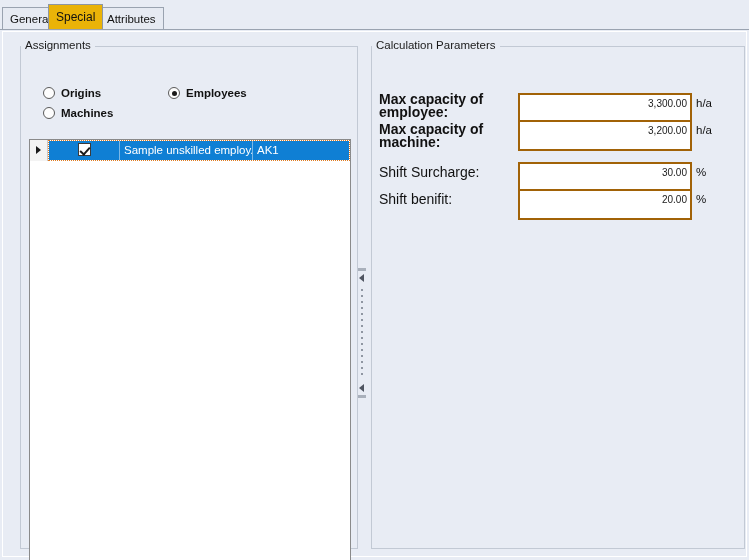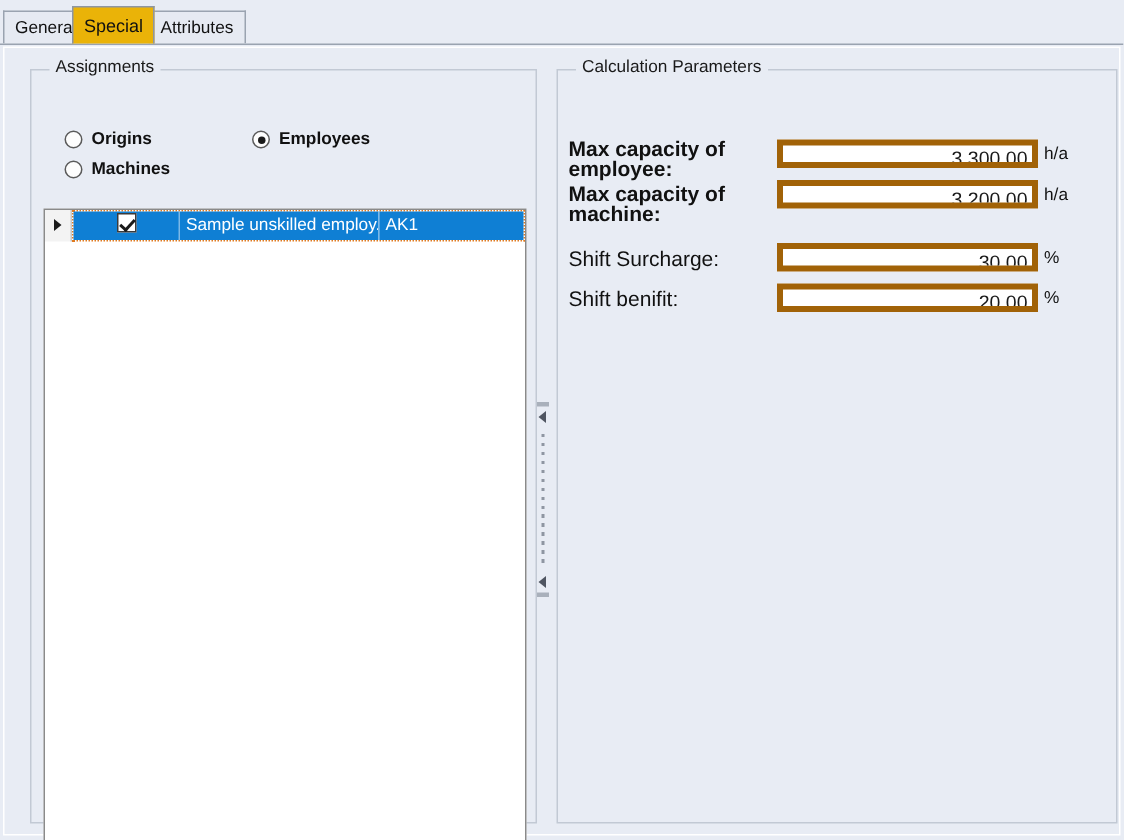--- a/index.html
+++ b/index.html
@@ -72,21 +72,21 @@
   
   .groupbox {
     position: absolute;
     border: 1px solid #c2c9d4;
     box-sizing: border-box;
     background: transparent;
   }
   .groupbox > .gb-title {
     position: absolute;
     top: -8px;
-    left: 12px;
+    left: 0;
     background: #e8ecf4;
     padding: 0 4px;
     font-size: 11.5px;
     line-height: 13px;
     color: #1a1a1a;
     white-space: nowrap;
   }
   #assignments-group {
     left: 17px; top: 14px;
     width: 338px; height: 503px;
@@ -270,25 +270,25 @@
   .field-label {
     position: absolute;
     font-size: 14px;
     color: #111;
     line-height: 13px;
     white-space: pre-line;
   }
   .field-label.bold { font-weight: bold; }
   .field-input {
     position: absolute;
-    height: 19px;
+    height: 31px;
     background: #ffffff;
-    border: 4px solid #a16207;
-    box-sizing: border-box;
-    font-size: 13px;
+    border: 2px solid #a16207;
+    box-sizing: border-box;
+    font-size: 10px;
     line-height: 17px;
     text-align: right;
     padding: 0 3px;
     color: #1a1a1a;
     white-space: nowrap;
     overflow: hidden;
   }
   .field-unit {
     position: absolute;
     font-size: 11.5px;

